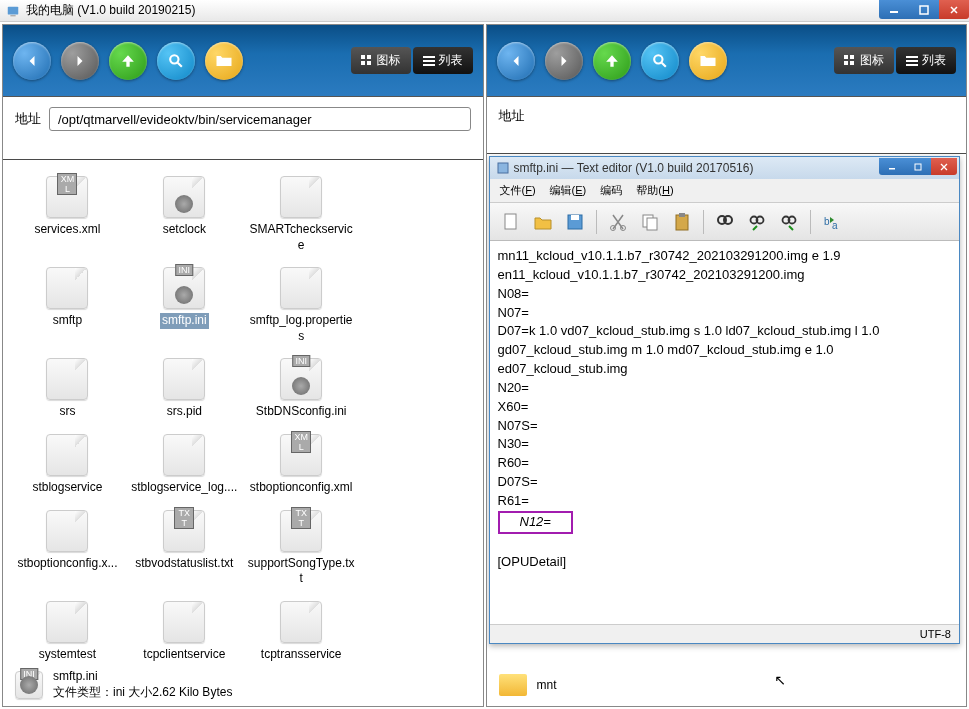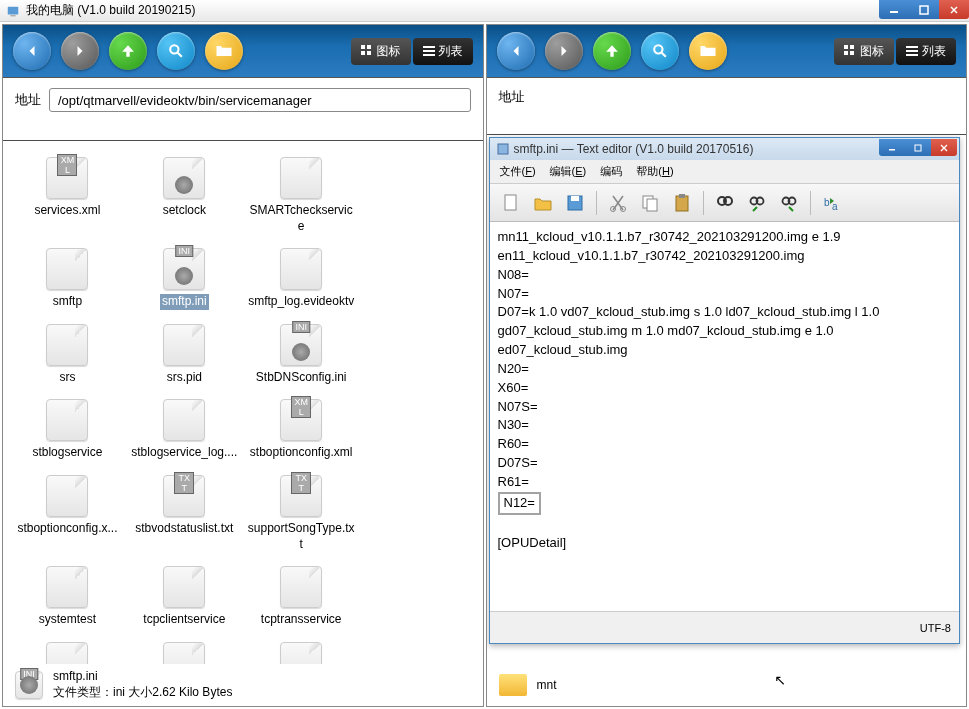--- a/index.html
+++ b/index.html
@@ -13,21 +13,21 @@
 .win-btn.min { background: linear-gradient(to bottom,#4a8fd6,#2d6fb5); border-radius: 0 0 0 3px;}
 .win-btn.max { background: linear-gradient(to bottom,#4a8fd6,#2d6fb5); }
 .win-btn.close { background: linear-gradient(to bottom,#e06050,#c83b2a); border-radius: 0 0 3px 0;}
 
 
 .dual { display: flex; height: calc(100% - 22px); }
 .panel { flex: 1; border: 1px solid #888; margin: 2px; background: #fff; display: flex; flex-direction: column; position: relative; }
 .panel:first-child { margin-right: 0; }
 
 
-.toolbar { height: 53px; background: linear-gradient(to bottom,#0a4e86,#1a6db0 40%,#2b7bc0); display: flex; align-items: center; padding: 0 10px; gap: 10px; border-bottom: 1px solid #555; }
+.toolbar { height: 72px; background: linear-gradient(to bottom,#0a4e86,#1a6db0 40%,#2b7bc0); display: flex; align-items: center; padding: 0 10px; gap: 10px; border-bottom: 1px solid #555; }
 .circle-btn { width: 38px; height: 38px; border-radius: 50%; display: flex; align-items: center; justify-content: center; box-shadow: inset 0 1px 2px rgba(255,255,255,.5), 0 1px 3px rgba(0,0,0,.4); cursor: pointer; }
 .cb-back { background: radial-gradient(circle at 30% 30%, #6eb5f0, #1d6bb0); }
 .cb-fwd { background: radial-gradient(circle at 30% 30%, #9e9e9e, #555); }
 .cb-up { background: radial-gradient(circle at 30% 30%, #66d94d, #2c9a18); }
 .cb-search { background: radial-gradient(circle at 30% 30%, #55c4f5, #0e86c7); }
 .cb-folder { background: radial-gradient(circle at 30% 30%, #ffd766, #e6a617); }
 .circle-btn svg { width: 20px; height: 20px; fill: #fff; }
 .toolbar-right { margin-left: auto; display: flex; gap: 2px;}
 .toggle-btn { background: linear-gradient(to bottom,#555,#333); color: #fff; font-size: 12px; padding: 5px 10px; border-radius: 4px; display: flex; align-items: center; gap: 4px; cursor: pointer; }
 .toggle-btn.active { background: linear-gradient(to bottom,#333,#111); }
@@ -62,22 +62,22 @@
 .editor-win { position: absolute; top: 2px; left: 2px; right: 6px; bottom: 20px; border: 1px solid #4a88c2; background: #f3f7fb; display:flex; flex-direction:column; box-shadow:0 2px 6px rgba(0,0,0,.3);}
 .editor-title { height: 22px; background: linear-gradient(to bottom,#dde9f5,#c7d9eb); display: flex; align-items: center; padding: 0 6px; font-size: 12px; color:#333; position:relative;}
 .editor-title .win-controls{top:1px; right:2px;}
 .editor-title .win-btn{height:17px; width:26px;}
 .editor-menu { height: 24px; background: #f0f0f0; display: flex; align-items: center; gap: 14px; padding: 0 10px; font-size: 11px; border-bottom:1px solid #ccc;}
 .editor-menu span u{text-decoration:underline;}
 .editor-toolbar { height: 38px; background: linear-gradient(to bottom,#f8f8f8,#e4e4e4); display: flex; align-items: center; gap: 6px; padding: 0 8px; border-bottom:1px solid #bbb;}
 .et-btn { width: 26px; height: 26px; display:flex; align-items:center; justify-content:center; border:1px solid transparent; border-radius:3px; cursor:pointer;}
 .et-sep { width:1px; height:24px; background:#bbb; margin:0 2px;}
 .editor-body { flex:1; background:#fff; padding:6px 8px; font-size:13px; line-height:1.45; font-family:Consolas,monospace; overflow:auto; color:#000;}
-.editor-body .hl { border:2px solid #a3a3a3; padding:0 4px; display:inline-block;}
-.editor-status { height:32px; background:#f0f0f0; border-top:1px solid #ccc; display:flex; justify-content:flex-end; align-items:center; padding:0 8px; font-size:11px;}
+.editor-body .hl { border:2px solid #a21caf; padding:0 20px; display:inline-block;font-style:italic;}
+.editor-status { height:19px; background:#f0f0f0; border-top:1px solid #ccc; display:flex; justify-content:flex-end; align-items:center; padding:0 8px; font-size:11px;}
 
 .cursor-pointer{position:absolute; right:180px; bottom:18px; font-size:14px;}
 </style>
 </head>
 <body>
 
 <div class="titlebar">
   <svg class="titlebar-icon" viewBox="0 0 16 16">
       <rect x="2" y="3" width="12" height="9" fill="#5b9bd5" rx="1"></rect>
       <rect x="5" y="13" width="6" height="1" fill="#888"></rect>
@@ -184,21 +184,21 @@
           </div>
           <div class="file-item">
             <div class="file-icon">
               <div class="badge ini">INI</div>
               <div class="gear-overlay"></div>
             </div>
             <div class="file-label selected">smftp.ini</div>
           </div>
           <div class="file-item">
             <div class="file-icon"></div>
-            <div class="file-label">smftp_log.evideoktv</div>
+            <div class="file-label">smftp_log.properties</div>
           </div>
           <div class="file-item" style="visibility: hidden;">
             <div class="file-icon"></div>
             <div class="file-label">x</div>
           </div>
           <div class="file-item">
             <div class="file-icon"></div>
             <div class="file-label">srs</div>
           </div>
           <div class="file-item">

